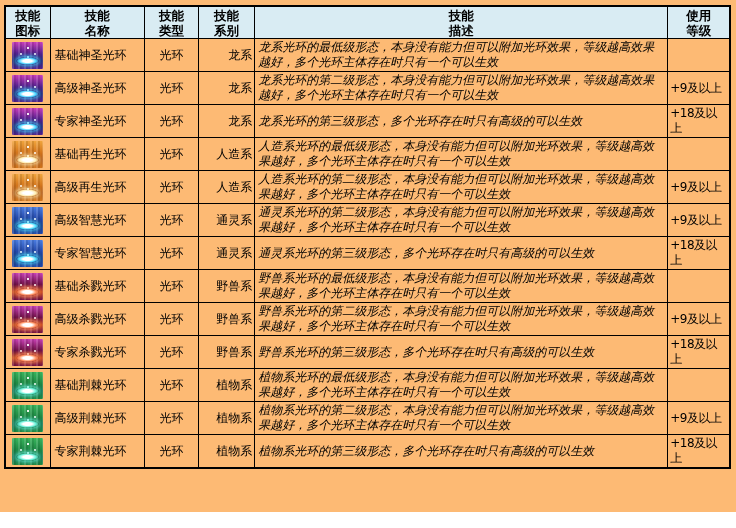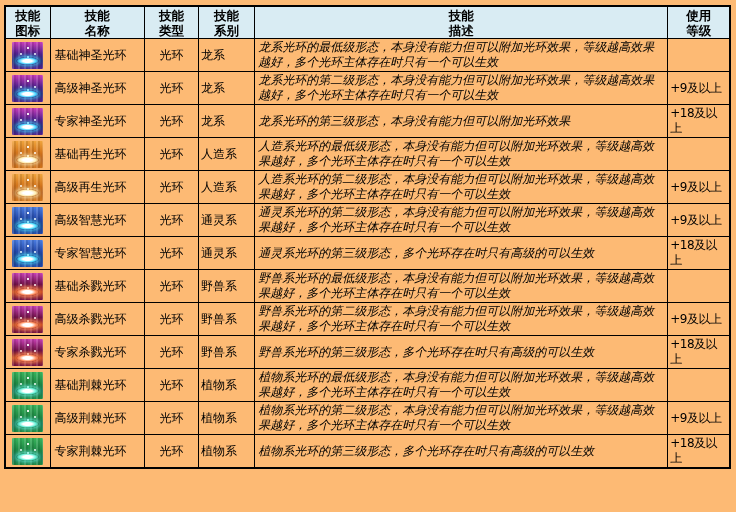--- a/index.html
+++ b/index.html
@@ -42,21 +42,21 @@
   col.c-icon   { width: 45px; }
   col.c-name   { width: 94px; }
   col.c-type   { width: 54px; }
   col.c-series { width: 56px; }
   col.c-desc   { width: 412px; }
   col.c-level  { width: 62px; }
 
   td.cell-icon   { text-align: center; padding: 1px 0; }
   td.cell-name   { text-align: left; padding-left: 4px; }
   td.cell-type   { text-align: center; }
-  td.cell-series { text-align: left; border-radius: 16px; }
+  td.cell-series { text-align: right; border-radius: 16px; }
   td.cell-desc   { text-align: left; padding: 1px 3px; line-height: 15px; font-style: italic; }
   td.cell-level  { text-align: left; padding-left: 2px; letter-spacing: -0.5px; }
 
   tr.row-short td { height: 28px; }
 
   
   .skill-icon {
     width: 31px;
     height: 27px;
     margin: 0 auto;
@@ -158,21 +158,21 @@
         <tr class="row-short">
     <td class="cell-icon">
       <div class="skill-icon" style="--c1: #c83cba; --c2: #55218f; --c3: #1d1a6b; --ring: #44d4ff;">
         <div class="dots"></div>
         <div class="ring"></div>
       </div>
     </td>
     <td class="cell-name">专家神圣光环</td>
     <td class="cell-type">光环</td>
     <td class="cell-series">龙系</td>
-    <td class="cell-desc">龙系光环的第三级形态，本身没有能力但可以附加光环效果</td>
+    <td class="cell-desc">龙系光环的第三级形态，多个光环存在时只有高级的可以生效</td>
     <td class="cell-level">+18及以上</td>
   </tr>
         <tr>
     <td class="cell-icon">
       <div class="skill-icon" style="--c1: #f0a43c; --c2: #d4761c; --c3: #b05410; --ring: #ffedb0;">
         <div class="dots"></div>
         <div class="ring"></div>
       </div>
     </td>
     <td class="cell-name">基础再生光环</td>

